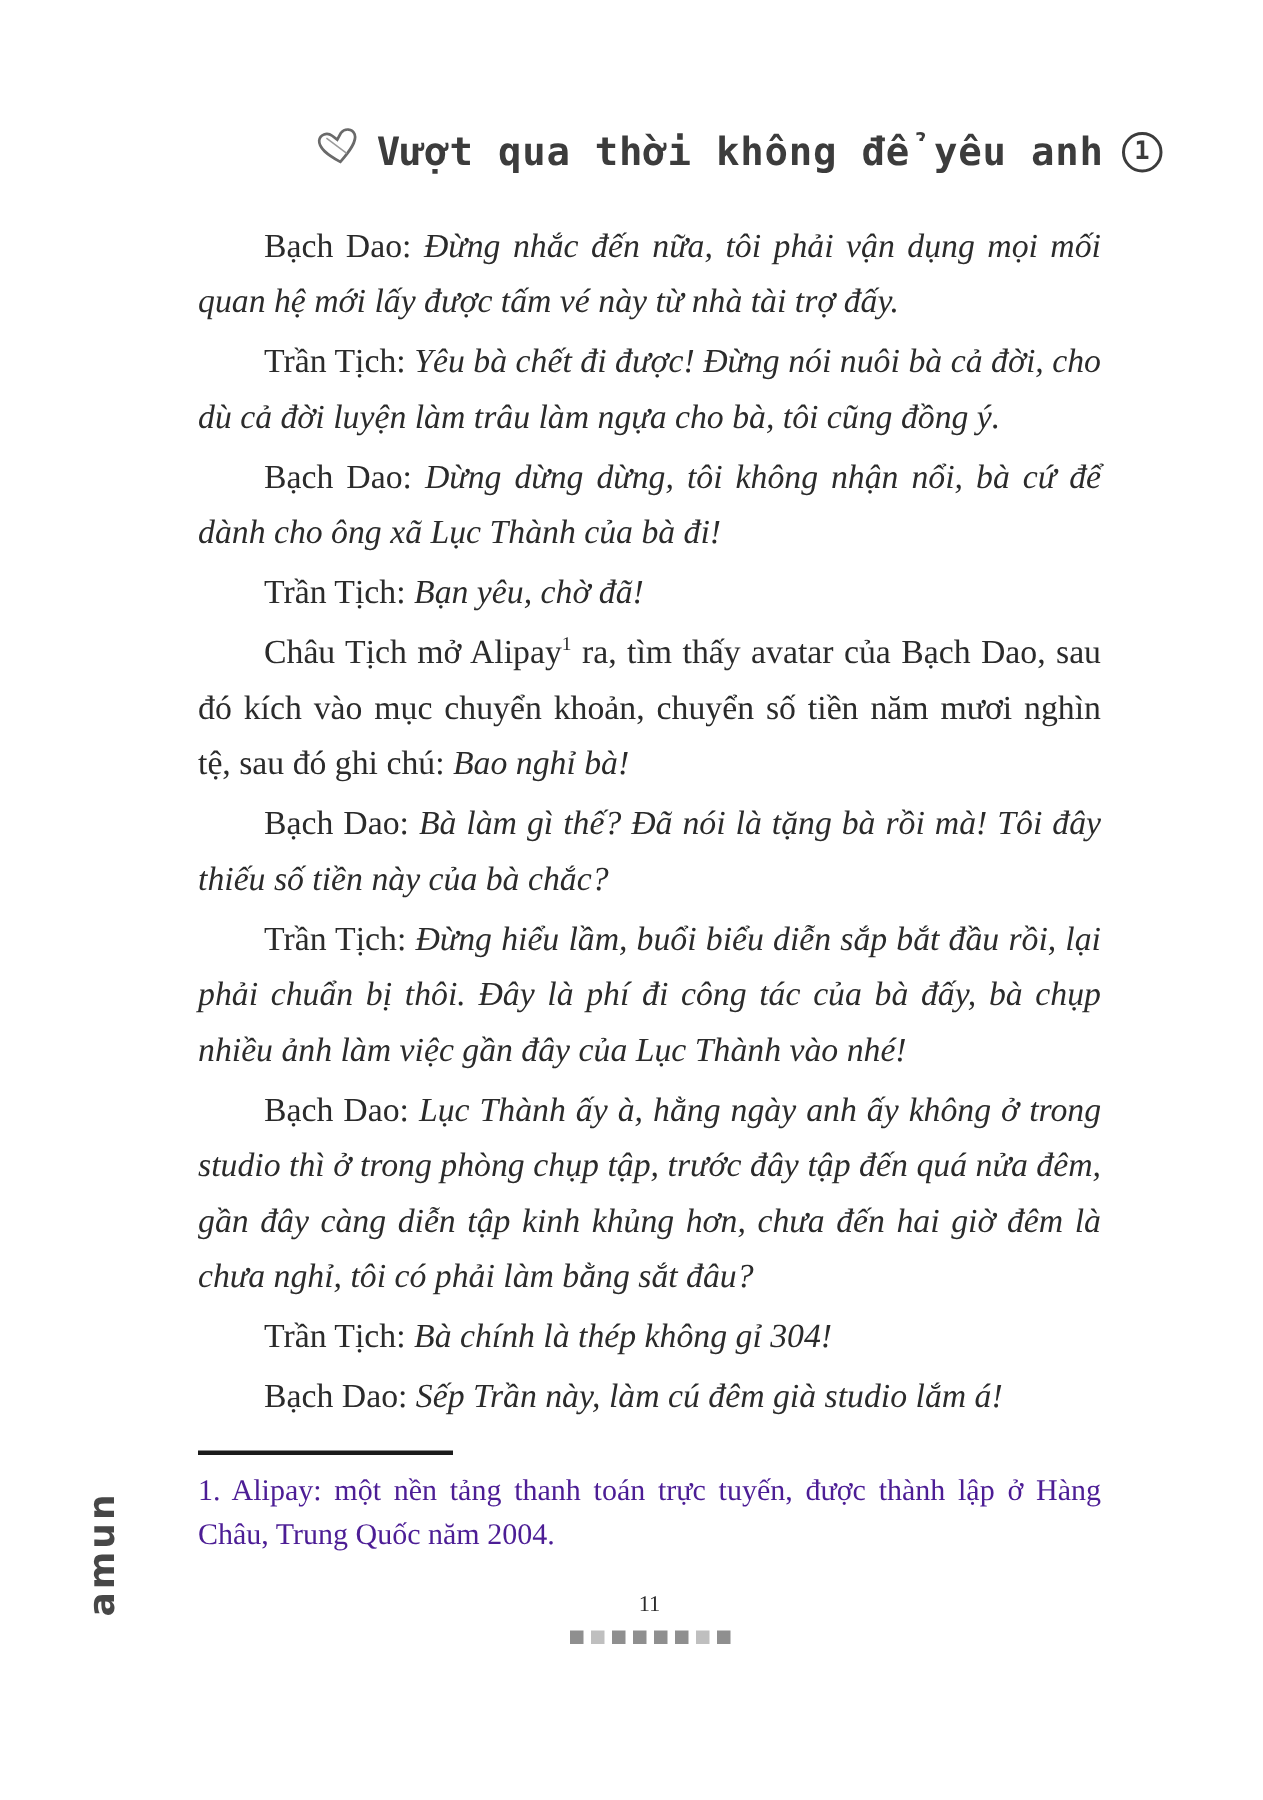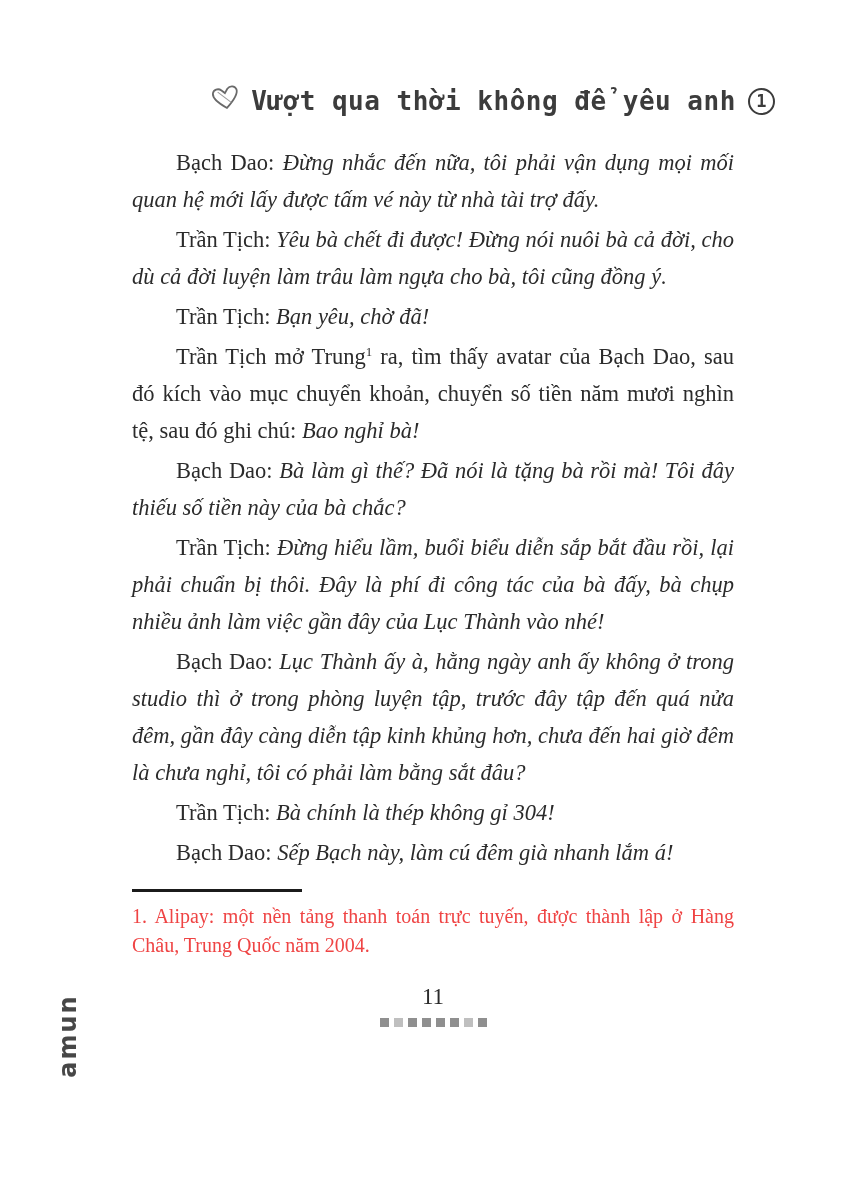--- a/index.html
+++ b/index.html
@@ -40,23 +40,23 @@
     line-height:37px;
     margin:0 0 3px 0;
     text-indent:44px;
     text-align:justify;
   }
   .speaker{font-style:normal;}
   .it{font-style:italic;}
   sup{font-size:13px;line-height:0;vertical-align:super;}
   
   .fnrule{width:170px;height:2.5px;background:#1b1b1b;margin:18px 0 10px 0;}
-  .footnote{font-size:20px;line-height:29px;color:#ef4444;text-align:justify;}
+  .footnote{font-size:20px;line-height:29px;color:#4c1d95;text-align:justify;}
   
-  .pgnum{text-align:center;font-size:23px;margin-top:24px;color:#2b2b2b;}
+  .pgnum{text-align:center;font-size:15px;margin-top:24px;color:#2b2b2b;}
   .squares{display:flex;justify-content:center;gap:5px;margin-top:8px;}
   .squares span{width:9px;height:9px;display:block;}
   
   .logo{
     position:absolute;left:18px;top:1022px;width:100px;
     transform:rotate(-90deg);transform-origin:center;
     font-family:"DejaVu Sans", sans-serif;
     font-weight:bold;font-size:24px;letter-spacing:2px;
     color:#474747;text-align:center;
   }
@@ -73,27 +73,28 @@
         <path d="M8 7 L 20 19" fill="none" stroke="#9a9a9a" stroke-width="1"></path>
       </svg>
     </span>
     <span class="title">Vượt qua thời không để yêu anh</span>
     <span class="vol">1</span>
   </header>
 
   <main id="dialogue">
       <p><span class="speaker">Bạch Dao: </span><span class="it">Đừng nhắc đến nữa, tôi phải vận dụng mọi mối quan hệ mới lấy được tấm vé này từ nhà tài trợ đấy.</span></p>
       <p><span class="speaker">Trần Tịch: </span><span class="it">Yêu bà chết đi được! Đừng nói nuôi bà cả đời, cho dù cả đời luyện làm trâu làm ngựa cho bà, tôi cũng đồng ý.</span></p>
+      <p><span class="speaker">Bạch Dao: </span><span class="it">Dừng dừng dừng, tôi không nhận nổi, bà cứ để dành cho ông xã Lục Thành của bà đi!</span></p>
       <p><span class="speaker">Trần Tịch: </span><span class="it">Bạn yêu, chờ đã!</span></p>
-      <p><span>Trần Tịch mở Trung</span><sup>1</sup><span> ra, tìm thấy avatar của Bạch Dao, sau đó kích vào mục chuyển khoản, chuyển số tiền năm mươi nghìn tệ, sau đó ghi chú: </span><span class="it">Bao nghỉ bà!</span></p>
+      <p><span>Châu Tịch mở Alipay</span><sup>1</sup><span> ra, tìm thấy avatar của Bạch Dao, sau đó kích vào mục chuyển khoản, chuyển số tiền năm mươi nghìn tệ, sau đó ghi chú: </span><span class="it">Bao nghỉ bà!</span></p>
       <p><span class="speaker">Bạch Dao: </span><span class="it">Bà làm gì thế? Đã nói là tặng bà rồi mà! Tôi đây thiếu số tiền này của bà chắc?</span></p>
       <p><span class="speaker">Trần Tịch: </span><span class="it">Đừng hiểu lầm, buổi biểu diễn sắp bắt đầu rồi, lại phải chuẩn bị thôi. Đây là phí đi công tác của bà đấy, bà chụp nhiều ảnh làm việc gần đây của Lục Thành vào nhé!</span></p>
-      <p><span class="speaker">Bạch Dao: </span><span class="it">Lục Thành ấy à, hằng ngày anh ấy không ở trong studio thì ở trong phòng luyện tập, trước đây tập đến quá nửa đêm, gần đây càng diễn tập kinh khủng hơn, chưa đến hai giờ đêm là chưa nghỉ, tôi có phải làm bằng sắt đâu?</span></p>
+      <p><span class="speaker">Bạch Dao: </span><span class="it">Lục Thành ấy à, hằng ngày anh ấy không ở trong studio thì ở trong phòng chụp tập, trước đây tập đến quá nửa đêm, gần đây càng diễn tập kinh khủng hơn, chưa đến hai giờ đêm là chưa nghỉ, tôi có phải làm bằng sắt đâu?</span></p>
       <p><span class="speaker">Trần Tịch: </span><span class="it">Bà chính là thép không gỉ 304!</span></p>
-      <p><span class="speaker">Bạch Dao: </span><span class="it">Sếp Bạch này, làm cú đêm già nhanh lắm á!</span></p>
+      <p><span class="speaker">Bạch Dao: </span><span class="it">Sếp Trần này, làm cú đêm già studio lắm á!</span></p>
     </main>
 
   <div class="fnrule"></div>
 
   <div class="footnote">1. Alipay: một nền tảng thanh toán trực tuyến, được thành lập ở Hàng Châu, Trung Quốc năm 2004.</div>
 
   <footer>
     <div class="pgnum">11</div>
     <div class="squares" id="squares">
         <span style="background: rgb(143, 143, 143);"></span>

